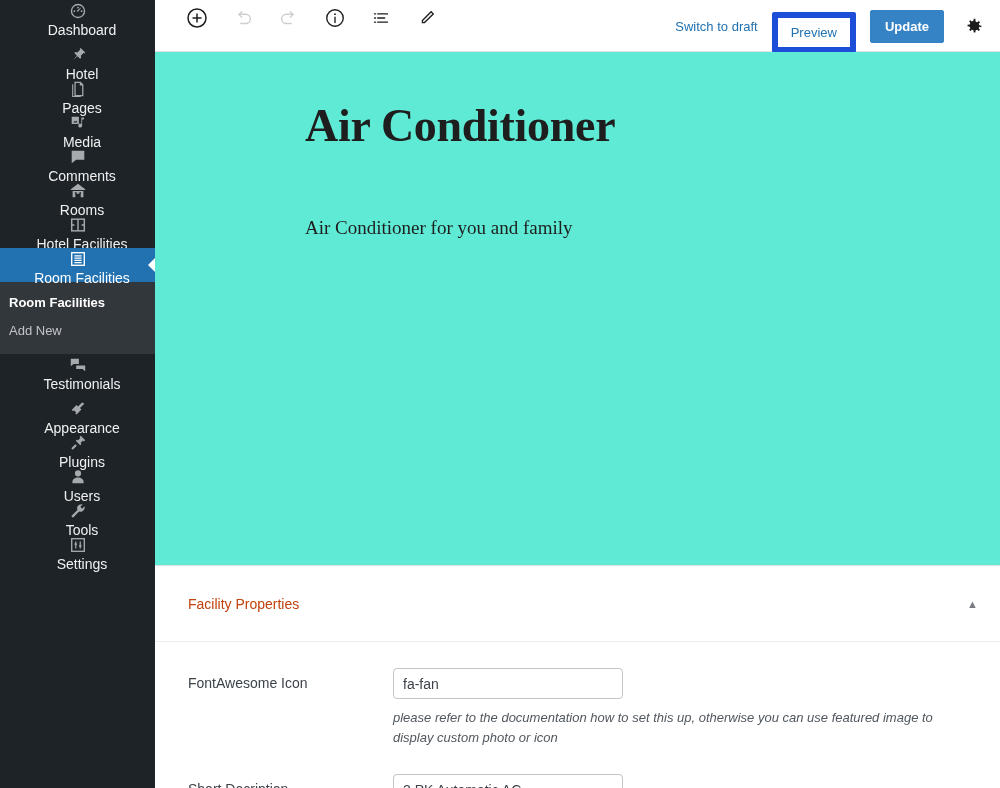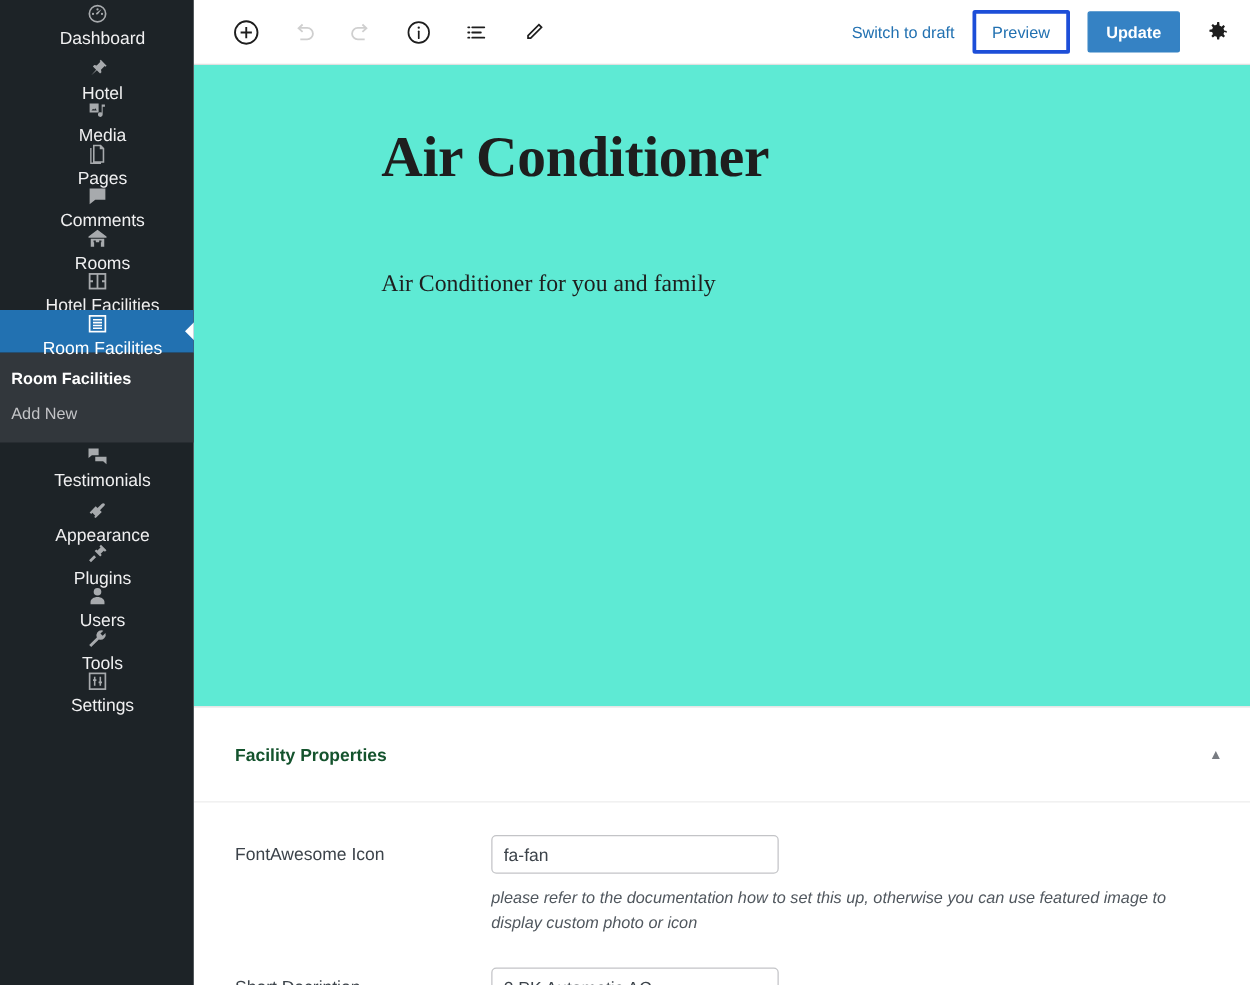--- a/index.html
+++ b/index.html
@@ -53,40 +53,40 @@
   
   .main {
     flex: 1 1 auto; height: 788px; background: #fff;
     display: flex; flex-direction: column; overflow: hidden;
   }
 
   
   .toolbar {
     height: 52px; flex: 0 0 52px;
     border-bottom: 1px solid #e0e0e0;
-    display: flex; align-items: center;
+    display: flex; align-items: flex-start;
     padding: 0 12px 0 24px; background: #fff;
   }
   .tb-left { display: flex; align-items: center; gap: 10px; }
   .tb-btn {
     width: 36px; height: 36px; border-radius: 2px;
     display: flex; align-items: center; justify-content: center;
     color: #1e1e1e; cursor: pointer; background: none; border: none;
   }
   .tb-btn.disabled { color: #cfcfcf; cursor: default; }
   .tb-right {
     margin-left: auto; display: flex; align-items: center; gap: 14px;
   }
   .link-draft {
     font-size: 13px; color: #2271b1; cursor: pointer;
   }
   .btn-preview {
     font-size: 13px; color: #2271b1; background: #fff;
-    border: 3px solid #1d4ed8; border-radius: 2px;
-    padding: 7px 13px; cursor: pointer;
+    border: 6px solid #1d4ed8; border-radius: 2px;
+    padding: 7px 13px; cursor: pointer; margin-top: 12px;
   }
   .btn-update {
     font-size: 13px; color: #fff; background: #3582c4;
     border: 1px solid #3582c4; border-radius: 2px;
     padding: 8px 14px; cursor: pointer; font-weight: bold;
   }
   .gear {
     width: 30px; height: 30px; display: flex;
     align-items: center; justify-content: center;
     color: #1e1e1e; cursor: pointer;
@@ -108,21 +108,21 @@
 
   
   .metabox-area {
     border-top: 1px solid #e0e0e0;
     flex: 1 1 auto; background: #fff; overflow: hidden;
   }
   .metabox-header {
     height: 76px; display: flex; align-items: center;
     padding: 0 12px 0 33px; border-bottom: 1px solid #ededed;
   }
-  .metabox-title { font-size: 14px; color: #14532d; font-weight: bold; }
+  .metabox-title { font-size: 14px; color: #c2410c; }
   .metabox-toggle {
     margin-left: auto; color: #787c82; font-size: 11px;
     cursor: pointer; padding: 6px 10px;
   }
   .field-row {
     display: flex; align-items: flex-start; padding: 26px 0 0 33px;
   }
   .field-label {
     width: 205px; flex: 0 0 205px; font-size: 14px;
     color: #3c434a; padding-top: 7px;
@@ -162,33 +162,33 @@
         <svg width="18" height="18" viewBox="0 0 20 20" fill="currentColor">
             <path d="M12.9 2.1l-1 1 .7.7-3.3 3.3-2.2-.4-1.2 1.2 2.9 2.9-4.5 5.1 5.1-4.5 2.9 2.9 1.2-1.2-.4-2.2 3.3-3.3.7.7 1-1z"></path>
           </svg>
       </span>
       <span class="mi-label">Hotel</span>
     </div>
 
     <div class="menu-item">
       <span class="mi-ico">
         <svg width="18" height="18" viewBox="0 0 20 20" fill="currentColor">
+            <path d="M6 2h7l3 3v13H6zm1.4 1.4v13.2h7.2V6h-2.6V3.4zM3.5 4.8h1.2v12.9h8.4V19H3.5z"></path>
+          </svg>
+      </span>
+      <span class="mi-label">Pages</span>
+    </div>
+
+    <div class="menu-item">
+      <span class="mi-ico">
+        <svg width="18" height="18" viewBox="0 0 20 20" fill="currentColor">
             <path d="M3 3h8v8H3zm1.6 6.4h4.8L8 7.3l-1 1.3-.8-.9zM12.5 4h1.2v7.2a2.1 2.1 0 10.9 1.7V6h2v-2h-4.1z"></path>
           </svg>
       </span>
       <span class="mi-label">Media</span>
-    </div>
-
-    <div class="menu-item">
-      <span class="mi-ico">
-        <svg width="18" height="18" viewBox="0 0 20 20" fill="currentColor">
-            <path d="M6 2h7l3 3v13H6zm1.4 1.4v13.2h7.2V6h-2.6V3.4zM3.5 4.8h1.2v12.9h8.4V19H3.5z"></path>
-          </svg>
-      </span>
-      <span class="mi-label">Pages</span>
     </div>
 
     <div class="menu-item">
       <span class="mi-ico">
         <svg width="18" height="18" viewBox="0 0 20 20" fill="currentColor">
             <path d="M3 3h14v10H8l-5 4v-4H3z"></path>
           </svg>
       </span>
       <span class="mi-label">Comments</span>
     </div>

